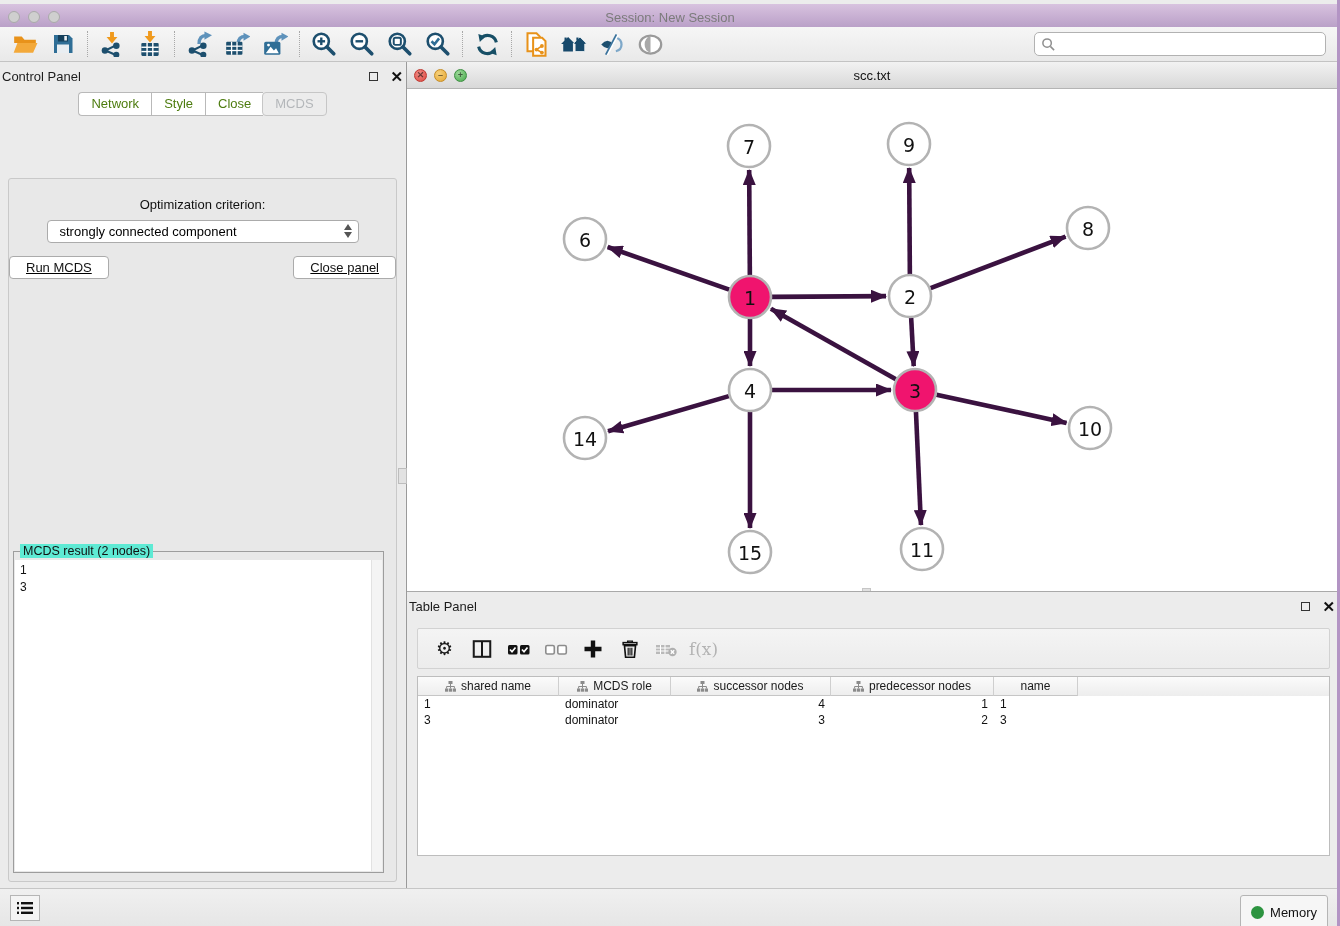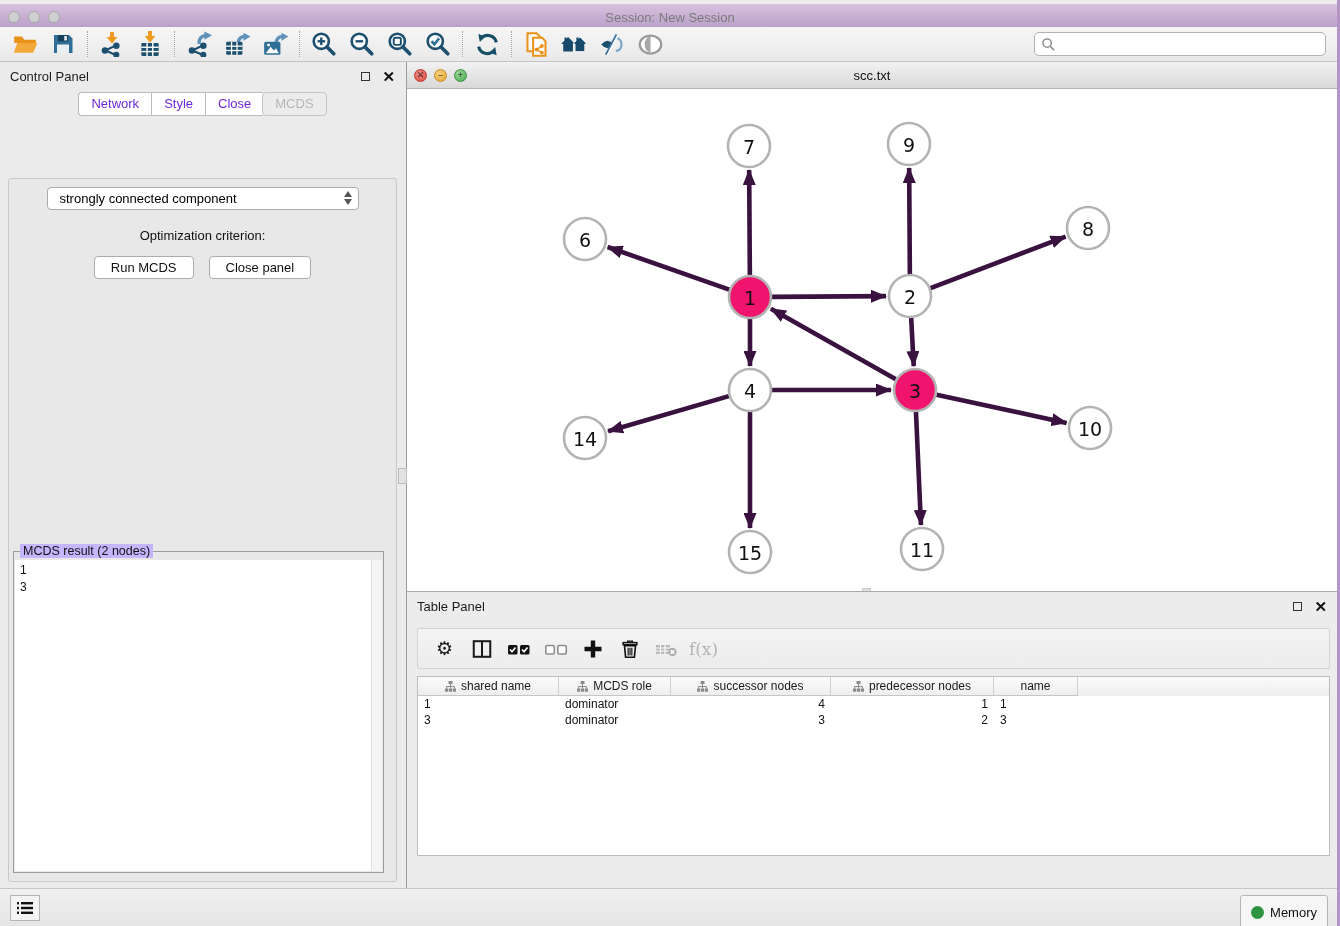--- a/index.html
+++ b/index.html
@@ -33,51 +33,51 @@
   #search-input { border:none; outline:none; flex:1; height:20px; font-size:12px;
     font-family:"Liberation Sans",sans-serif; background:transparent; }
 
   
   #right-edge { position:absolute; right:0; top:0; width:3px; height:926px;
     background:#b394c4; z-index:60; }
 
   
   #control-panel { position:absolute; left:0; top:62px; width:405px; height:826px;
     background:#ebebeb; }
-  .panel-head { height:28px; display:flex; align-items:center; padding:0 10px;
+  .panel-head { height:28px; display:flex; align-items:center; padding:0 2px;
     font-size:13px; color:#1c1c1c; }
   .panel-head .spacer { flex:1; }
   .float-box { width:9px; height:9px; border:1.5px solid #333; margin-right:12px; }
   .close-x { font-size:15px; font-weight:bold; color:#111; line-height:1; }
 
   #cp-tabs { display:flex; justify-content:center; position:relative; z-index:5; margin-top:2px; }
   .cp-tab { font-size:13px; padding:3px 12px 4px; background:#fff;
-    border:1px solid #b9b9b9; border-right:none; color:#6d28d9; }
+    border:1px solid #b9b9b9; border-right:none; color:#4d7c0f; }
   .cp-tab:first-child { border-top-left-radius:4px; border-bottom-left-radius:4px; }
   .cp-tab.active { background:#ececec; color:#b4b7ba; border:1px solid #c6c6c6;
     border-radius:4px; margin-left:-1px; }
 
   #cp-body { position:absolute; left:8px; right:8px; top:116px; bottom:6px;
     background:#e8e8e8; border:1px solid #c9c9c9; border-radius:3px; }
   #opt-label { margin-top:18px; text-align:center; font-size:13px; color:#111; }
   #opt-select { margin:8px auto 0; width:312px; height:23px; background:#fff;
     border:1px solid #ababab; border-radius:4px; display:flex; align-items:center;
     font-size:13px; padding-left:12px; position:relative; }
   .stepper { position:absolute; right:6px; top:3px; display:flex; flex-direction:column; gap:2px; }
   .tri-up { width:0; height:0; border-left:4px solid transparent; border-right:4px solid transparent;
     border-bottom:6px solid #555; }
   .tri-dn { width:0; height:0; border-left:4px solid transparent; border-right:4px solid transparent;
     border-top:6px solid #555; }
-  #cp-buttons { display:flex; justify-content:center; gap:15px; margin-top:13px; }
+  #cp-buttons { display:flex; justify-content:space-between; gap:15px; margin-top:13px;text-decoration:underline; }
   .cp-btn { font-size:13px; font-family:"Liberation Sans",sans-serif; padding:3px 16px;
     background:#fff; border:1px solid #ababab; border-radius:4px; color:#111; }
 
   #mcds-fieldset { position:absolute; left:4px; right:12px; top:372px; bottom:8px;
     border:1px solid #9d9d9d; background:#e8e8e8; }
-  #mcds-legend { position:absolute; top:-8px; left:6px; background:#c4b5fd;
+  #mcds-legend { position:absolute; top:-8px; left:6px; background:#5eead4;
     font-size:12.5px; padding:0 3px; color:#111; }
   #mcds-text { position:absolute; inset:1px; top:8px; background:#fff;
     font-size:12px; line-height:17px; padding:2px 5px; white-space:pre; color:#111; }
   #mcds-scroll { position:absolute; right:1px; top:8px; bottom:1px; width:11px;
     background:#f4f4f4; border-left:1px solid #e2e2e2; }
 
   
   #v-splitter { position:absolute; left:405px; top:62px; width:2px; height:826px;
     background:#ededed; border-right:1px solid #9a9a9a; }
   #v-handle { position:absolute; left:398px; top:468px; width:9px; height:16px;
@@ -319,28 +319,28 @@
     <span class="float-box"></span>
     <span class="close-x">✕</span>
   </div>
   <div id="cp-tabs">
     <span class="cp-tab">Network</span>
     <span class="cp-tab">Style</span>
     <span class="cp-tab">Close</span>
     <span class="cp-tab active">MCDS</span>
   </div>
   <div id="cp-body">
+    <div id="opt-label">Optimization criterion:</div>
     <div id="opt-select">
       <span>strongly connected component</span>
       <span class="stepper">
         <span class="tri-up"></span>
           <span class="tri-dn"></span>
       </span>
     </div>
-    <div id="opt-label">Optimization criterion:</div>
     <div id="cp-buttons">
       <button class="cp-btn">Run MCDS</button>
       <button class="cp-btn">Close panel</button>
     </div>
     <div id="mcds-fieldset">
       <span id="mcds-legend">MCDS result (2 nodes)</span>
       <div id="mcds-text">1
 3</div>
       <div id="mcds-scroll"></div>
     </div>

